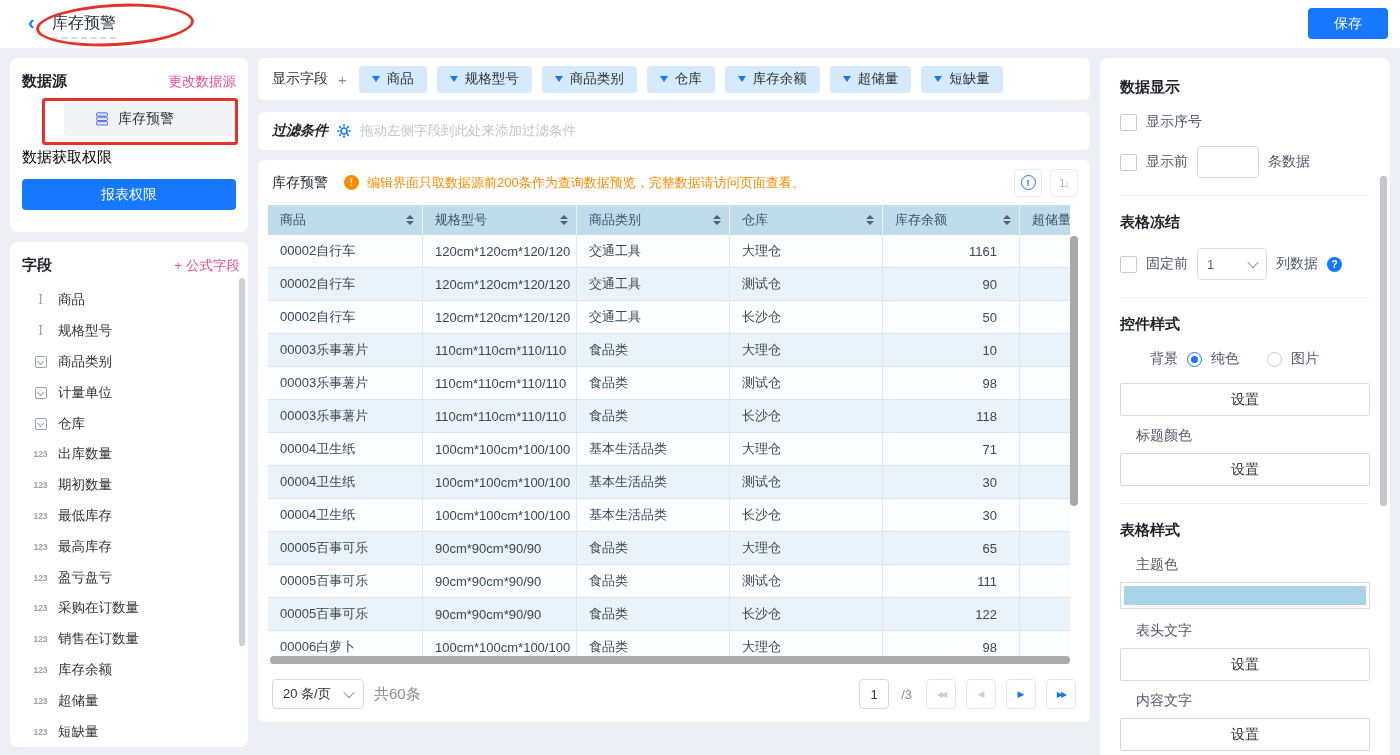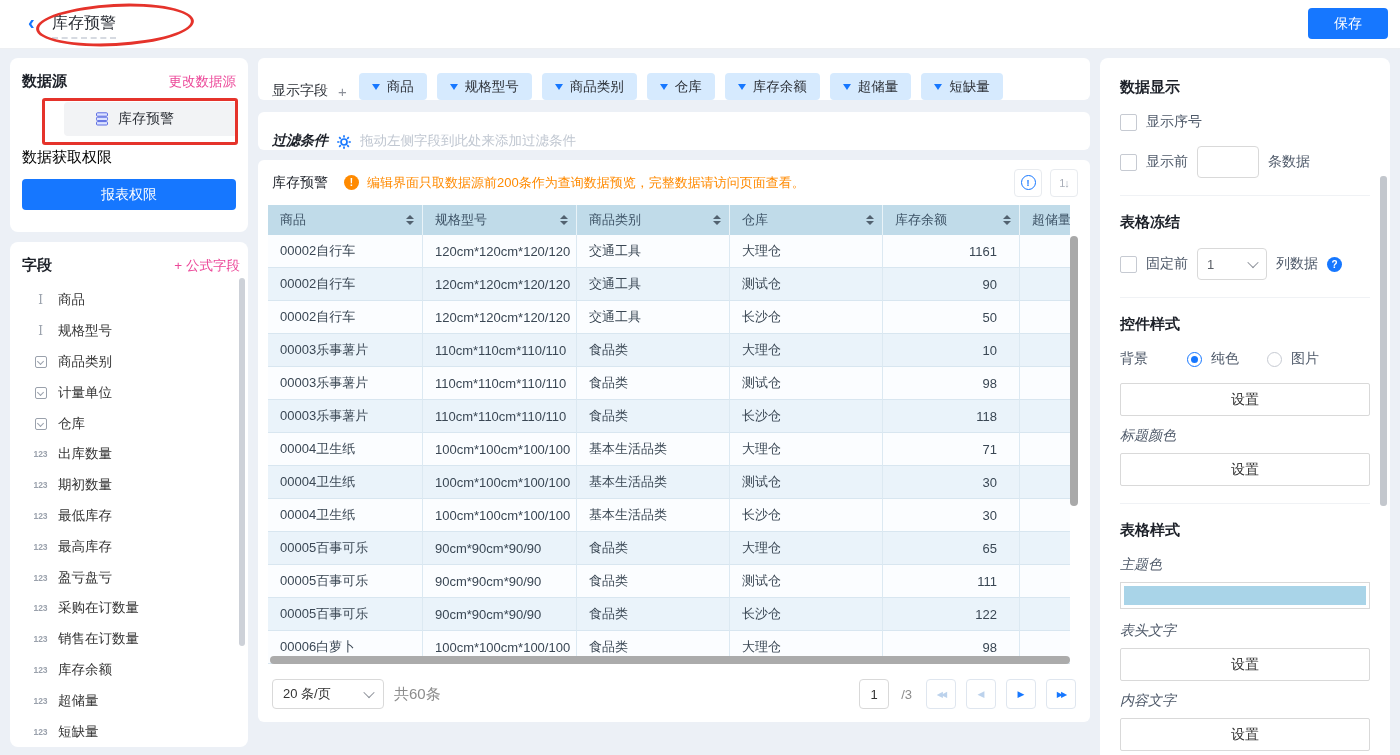--- a/index.html
+++ b/index.html
@@ -37,21 +37,21 @@
   .field-item{height:30.8px;display:flex;align-items:center;gap:9px;padding-left:10px;font-size:13.5px;color:#333;cursor:grab;}
   .fi-ic{width:17px;display:flex;justify-content:center;align-items:center;color:#9AA1AC;flex:none;}
   .fi-text{font-family:"DejaVu Serif","Liberation Serif",serif;font-size:12px;}
   .fi-num{font-size:8.5px;font-weight:bold;letter-spacing:0;}
   .fi-select{width:12px;height:12px;border:1px solid #9AA1AC;border-radius:2px;box-sizing:border-box;}
   .fi-select i{display:block;width:4px;height:4px;border-right:1.4px solid #9AA1AC;border-bottom:1.4px solid #9AA1AC;transform:rotate(45deg);margin:2px auto 0;}
   .v-scroll{position:absolute;border-radius:3px;background:#CDD1D8;}
   .fields-scroll{right:3px;top:36px;width:6px;height:368px;}
 
   
-  .bar{position:absolute;background:#fff;border-radius:6px;box-sizing:border-box;display:flex;align-items:flex-end;}
+  .bar{position:absolute;background:#fff;border-radius:6px;box-sizing:border-box;display:flex;align-items:center;}
   .chips-bar{left:258px;top:58px;width:832px;height:42px;padding:0 14px;gap:10px;}
   .bar-label{font-size:14px;color:#2B2F36;flex:none;}
   .plus{color:#8C9099;font-size:15px;margin-right:2px;}
   .chip{background:#D6EAFE;border-radius:4px;height:27px;display:flex;align-items:center;gap:7px;padding:0 13px;font-size:13.5px;color:#2B2F36;cursor:pointer;flex:none;}
   .chip-caret{width:0;height:0;border-left:4.5px solid transparent;border-right:4.5px solid transparent;border-top:6px solid #1677FF;}
   .filter-bar{left:258px;top:112px;width:832px;height:38px;padding:0 14px;gap:8px;}
   .filter-label{font-size:14px;font-weight:bold;color:#1D2129;font-style:italic;}
   .gear{width:16px;height:16px;flex:none;}
   .placeholder{font-size:13.5px;color:#C0C7D1;}
 
@@ -79,21 +79,21 @@
   .sorter .dn{border-top:4.5px solid #51616F;}
   .trow{height:33px;background:#FBFDFF;}
   .trow.alt{background:#EAF3FA;}
   .trow .cell{color:#3A4754;border-right:1px solid #DCE9F2;border-bottom:1px solid #D8E6F0;}
   .cell.num{justify-content:flex-end;padding-right:22px;}
 
   .tbl-vscroll{position:absolute;left:812px;top:76px;width:8px;height:270px;background:#A9A9A9;border-radius:4px;}
   .tbl-hscroll{position:absolute;left:12px;top:496px;width:800px;height:8px;background:#ABABAB;border-radius:4px;}
 
   .pager{position:absolute;left:0;top:512px;width:832px;height:44px;display:flex;align-items:center;padding:0 14px;box-sizing:border-box;gap:10px;}
-  .psize{width:112px;height:30px;border:1px solid #D9D9D9;border-radius:4px;display:flex;align-items:center;justify-content:space-between;padding:0 10px;font-size:13px;color:#333;cursor:pointer;box-sizing:border-box;}
+  .psize{width:92px;height:30px;border:1px solid #D9D9D9;border-radius:4px;display:flex;align-items:center;justify-content:space-between;padding:0 10px;font-size:13px;color:#333;cursor:pointer;box-sizing:border-box;}
   .chev{width:7px;height:7px;border-right:1.4px solid #8C9099;border-bottom:1.4px solid #8C9099;transform:rotate(45deg) translate(-1px,-1px);}
   .ptotal{font-size:15px;color:#8C8C8C;}
   .pspacer{flex:1;}
   .pnum{width:28px;height:28px;border:1px solid #D9D9D9;border-radius:4px;display:flex;align-items:center;justify-content:center;font-size:13px;color:#333;background:#fff;}
   .pslash{font-size:13px;color:#8C8C8C;margin:0 4px 0 2px;}
   .pbtn{width:28px;height:28px;border:1px solid #DFE6EF;border-radius:4px;background:#fff;display:flex;align-items:center;justify-content:center;cursor:pointer;font-size:9px;}
   .pbtn.dbl{font-size:8px;letter-spacing:-2px;}
   .pbtn.dis{color:#BCD2EC;}
   .pbtn.en{color:#1677FF;}
 
@@ -102,25 +102,25 @@
   .rp-title{font-size:15px;font-weight:bold;color:#1D2129;margin-bottom:16px;}
   .rp-row{display:flex;align-items:center;gap:9px;margin-bottom:15px;font-size:14px;color:#4E5969;}
   .cbx{width:15px;height:15px;border:1px solid #C6CAD2;border-radius:2px;background:#fff;flex:none;cursor:pointer;}
   .txt-input{width:62px;height:32px;border:1px solid #D9D9D9;border-radius:4px;box-sizing:border-box;font-family:inherit;font-size:13px;padding:0 8px;}
   .mini-select{width:70px;height:32px;border:1px solid #D9D9D9;border-radius:4px;display:flex;align-items:center;justify-content:space-between;padding:0 9px;box-sizing:border-box;font-size:13px;color:#5A5F66;cursor:pointer;}
   .help-ic{width:15px;height:15px;border-radius:50%;background:#1677FF;color:#fff;font-size:10px;font-weight:bold;display:flex;align-items:center;justify-content:center;flex:none;cursor:pointer;}
   .divider{height:1px;background:#F0F2F5;margin:17px 0;}
   .radio{width:15px;height:15px;border:1px solid #C6CAD2;border-radius:50%;box-sizing:border-box;position:relative;flex:none;cursor:pointer;}
   .radio.sel{border:1.8px solid #1677FF;}
   .radio.sel::after{content:"";position:absolute;left:50%;top:50%;width:7px;height:7px;margin:-3.5px 0 0 -3.5px;border-radius:50%;background:#1677FF;}
-  .rp-lab{font-size:14px;color:#4E5969;margin:0 0 8px;font-style:italic;}
+  .rp-lab{font-size:14px;color:#4E5969;margin:0 16px 8px;}
   .set-btn{width:100%;height:33px;border:1px solid #D9D9D9;background:#fff;border-radius:2px;font-size:14px;color:#333;cursor:pointer;font-family:inherit;margin-bottom:11px;display:block;}
   .swatch{height:27px;border:1px solid #D9D9D9;padding:3px;box-sizing:border-box;margin-bottom:13px;cursor:pointer;}
   .swatch-fill{width:100%;height:100%;}
-  .bg-lab{width:58px;flex:none;}
+  .bg-lab{width:58px;flex:none;text-align:right;}
   .rp-scroll{right:3px;top:118px;width:7px;height:330px;background:#C3C7CD;}
 </style>
 </head>
 <body>
 
 <div class="stage">
 
   <header class="topbar">
     <span class="back">‹</span>
     <span class="pagetitle">库存预警</span>

